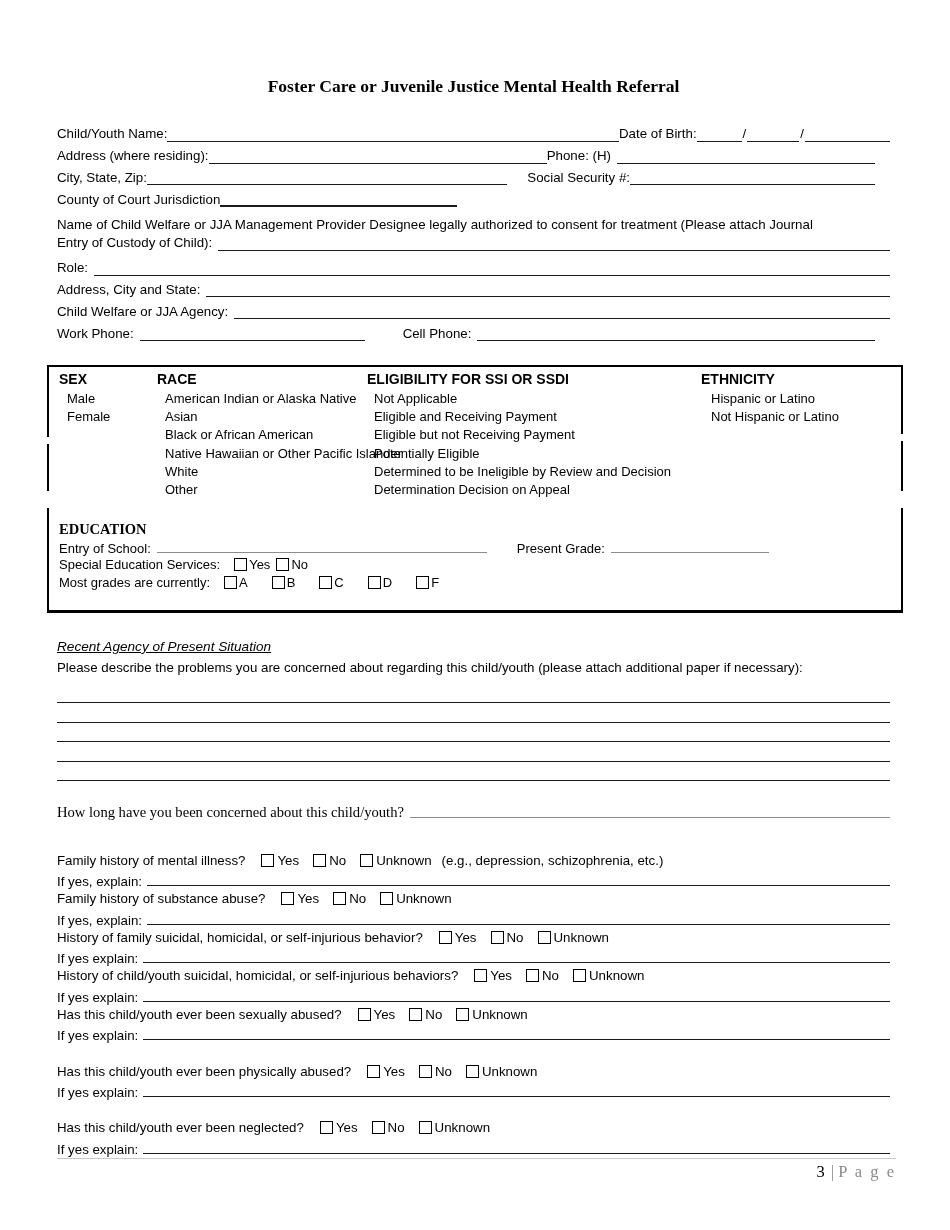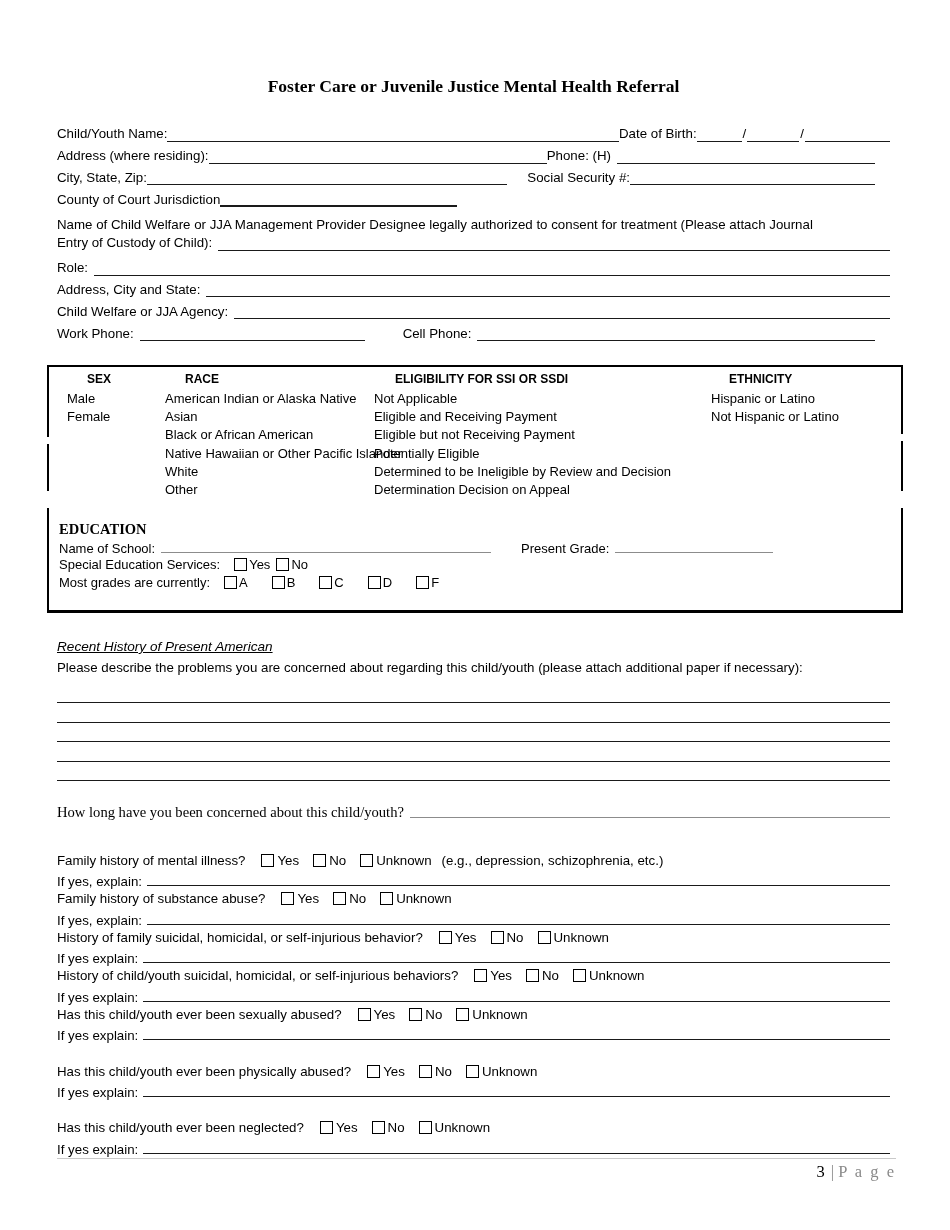--- a/index.html
+++ b/index.html
@@ -29,21 +29,21 @@
   
   .demo-box{
     position:relative;margin:21px -13px 0 -10px;height:126px;box-sizing:border-box;
     border-top:2px solid #000;border-left:2px solid #000;border-right:2px solid #000;
     padding:5px 0 0 10px;display:flex;white-space:nowrap;
   }
   .demo-box .gapL{position:absolute;left:-2px;top:70px;width:2px;height:7px;background:#fff;}
   .demo-box .gapR{position:absolute;right:-2px;top:67px;width:2px;height:7px;background:#fff;}
   .col{flex:none;}
   .col-sex{width:98px}.col-race{width:210px}.col-eth{width:200px}.col-elig{flex:1}
-  .colhead{font-weight:bold;font-size:12px;line-height:15px;margin-bottom:3px;margin-left:28px;}
+  .colhead{font-weight:bold;font-size:14px;line-height:15px;margin-bottom:3px;}
   .ditem{font-size:13px;line-height:18.2px;}
   .ind8{padding-left:8px}.ind10{padding-left:10px}.ind7{padding-left:7px}
   
   .edu-box{
     margin:17px -13px 0 -10px;height:105px;box-sizing:border-box;
     border-left:2px solid #000;border-right:2px solid #000;border-bottom:3px solid #000;
     padding:13px 12px 0 10px;white-space:nowrap;
   }
   .edu-head{font-family:"Liberation Serif",serif;font-weight:bold;font-size:14.5px;line-height:17px;}
   .erow{display:flex;align-items:flex-end;height:18px;font-size:13px;}
@@ -193,21 +193,21 @@
       <div class="colhead">ETHNICITY</div>
       <div class="ditem ind10">Hispanic or Latino</div>
       <div class="ditem ind10">Not Hispanic or Latino</div>
     </div>
   </div>
 
   <div class="edu-box">
     <div class="edu-head">EDUCATION</div>
 
     <div class="erow">
-      <span>Name of School:</span>
+      <span>Entry of School:</span>
       <span class="sp6"></span>
       <span class="fill grey w330"></span>
       <span class="sp30"></span>
       <span>Present Grade:</span>
       <span class="sp6"></span>
       <span class="fill grey w158"></span>
     </div>
 
     <div class="erow cbrow">
       <span>Special Education Services:</span>
@@ -232,21 +232,21 @@
       <span>C</span>
       <span class="grgap"></span>
       <span class="cb"></span>
       <span>D</span>
       <span class="grgap"></span>
       <span class="cb"></span>
       <span>F</span>
     </div>
   </div>
 
-  <div class="rh-head">Recent History of Present American</div>
+  <div class="rh-head">Recent Agency of Present Situation</div>
   <div class="rh-prompt">Please describe the problems you are concerned about regarding this child/youth (please attach additional paper if necessary):</div>
 
   <div class="blank-line first"></div>
   <div class="blank-line"></div>
   <div class="blank-line"></div>
   <div class="blank-line"></div>
   <div class="blank-line"></div>
 
   <div class="howlong">
     <span>How long have you been concerned about this child/youth?</span>

